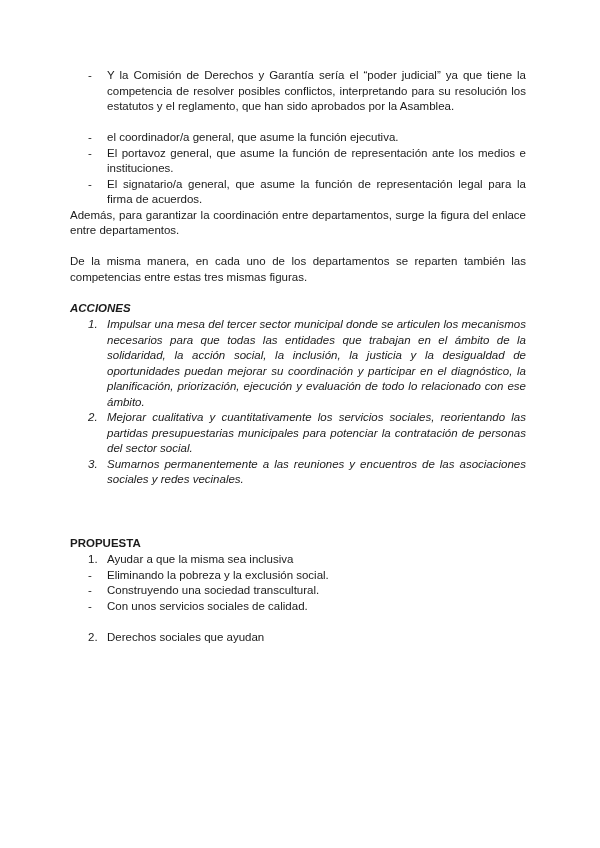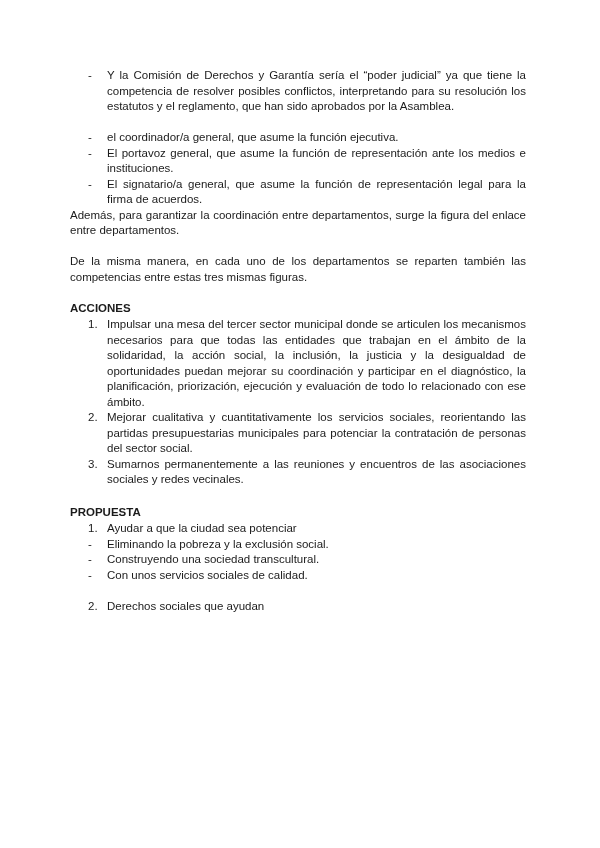--- a/index.html
+++ b/index.html
@@ -44,23 +44,24 @@
     flex: 1;
     text-align: justify;
   }
   .li.mb {
     margin-bottom: 15.5px;
   }
   .li.mt {
     margin-top: 15.5px;
   }
   .section-acciones {
+    font-style: italic;
   }
   .section-propuesta {
-    margin-top: 17px;
+    margin-top: 48px;
   }
 </style>
 </head>
 <body>
 
 <div class="page">
 
   <div class="li mb">
     <span class="marker">-</span>
     <span class="li-text">Y la Comisión de Derechos y Garantía sería el “poder judicial” ya que tiene la competencia de resolver posibles conflictos, interpretando para su resolución los estatutos y el reglamento, que han sido aprobados por la Asamblea.</span>
@@ -100,21 +101,21 @@
     <div class="li">
       <span class="marker">3.</span>
       <span class="li-text">Sumarnos permanentemente a las reuniones y encuentros de las asociaciones sociales y redes vecinales.</span>
     </div>
   </div>
 
   <div class="section-propuesta">
     <p class="heading">PROPUESTA</p>
     <div class="li">
       <span class="marker">1.</span>
-      <span class="li-text">Ayudar a que la ciudad sea potenciar</span>
+      <span class="li-text">Ayudar a que la misma sea inclusiva</span>
     </div>
     <div class="li">
       <span class="marker">-</span>
       <span class="li-text">Eliminando la pobreza y la exclusión social.</span>
     </div>
     <div class="li">
       <span class="marker">-</span>
       <span class="li-text">Construyendo una sociedad transcultural.</span>
     </div>
     <div class="li">

